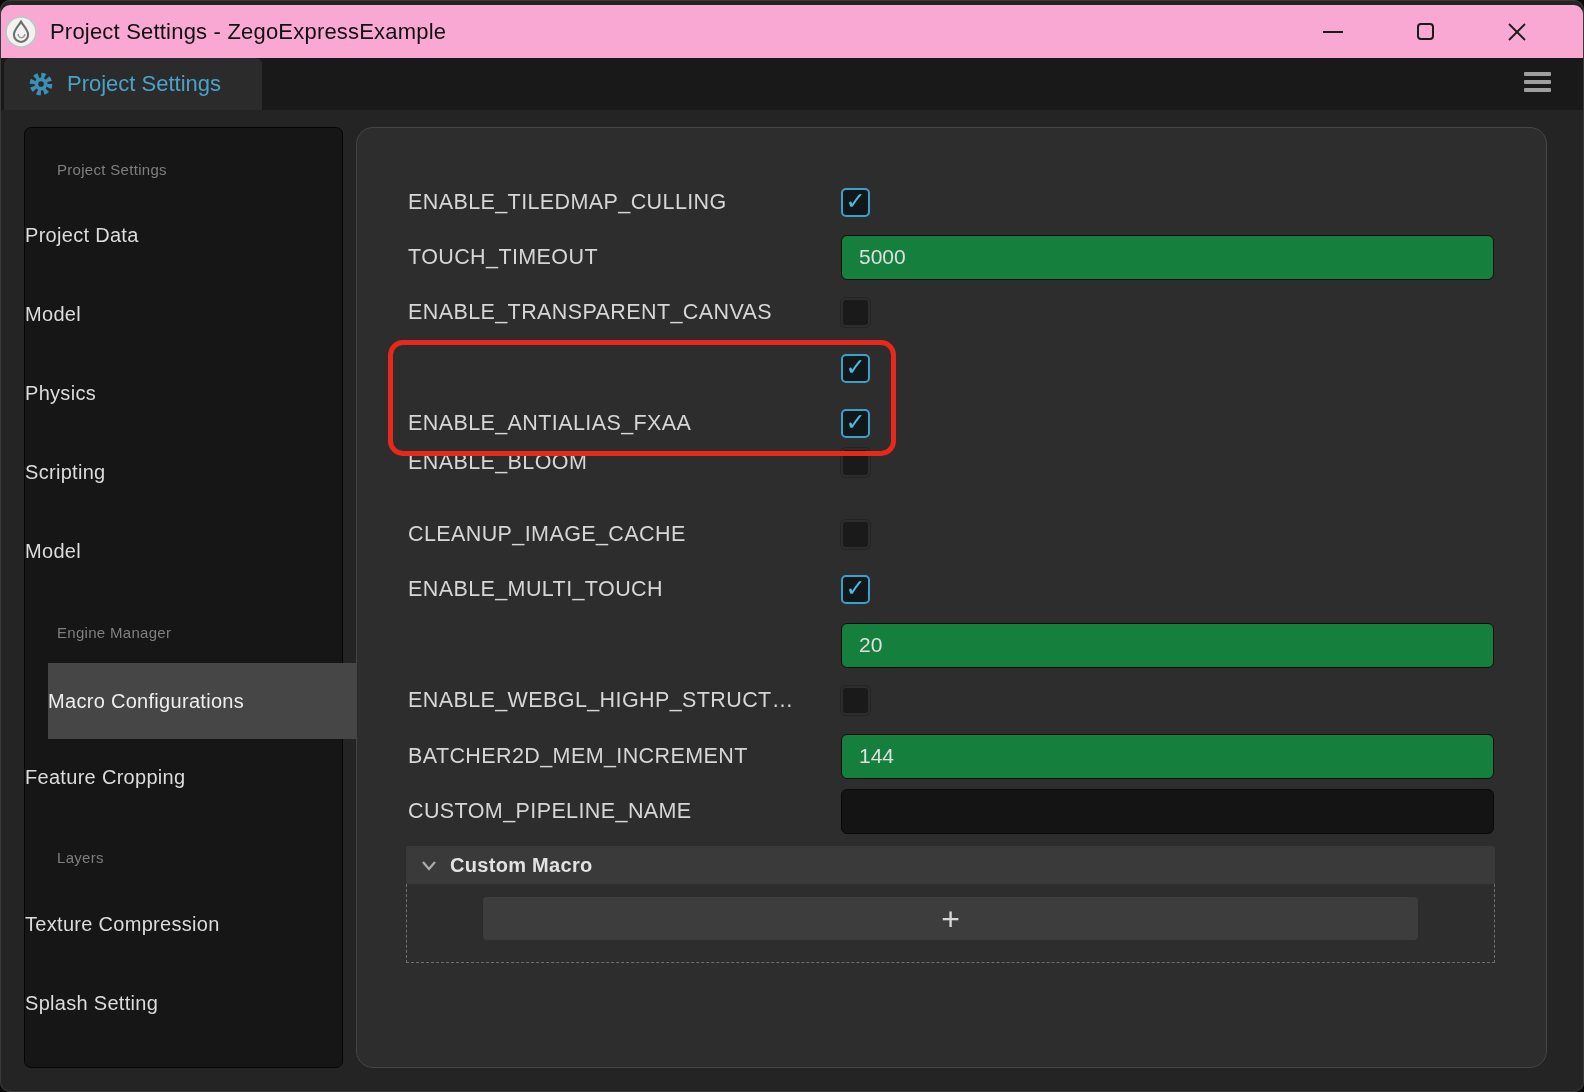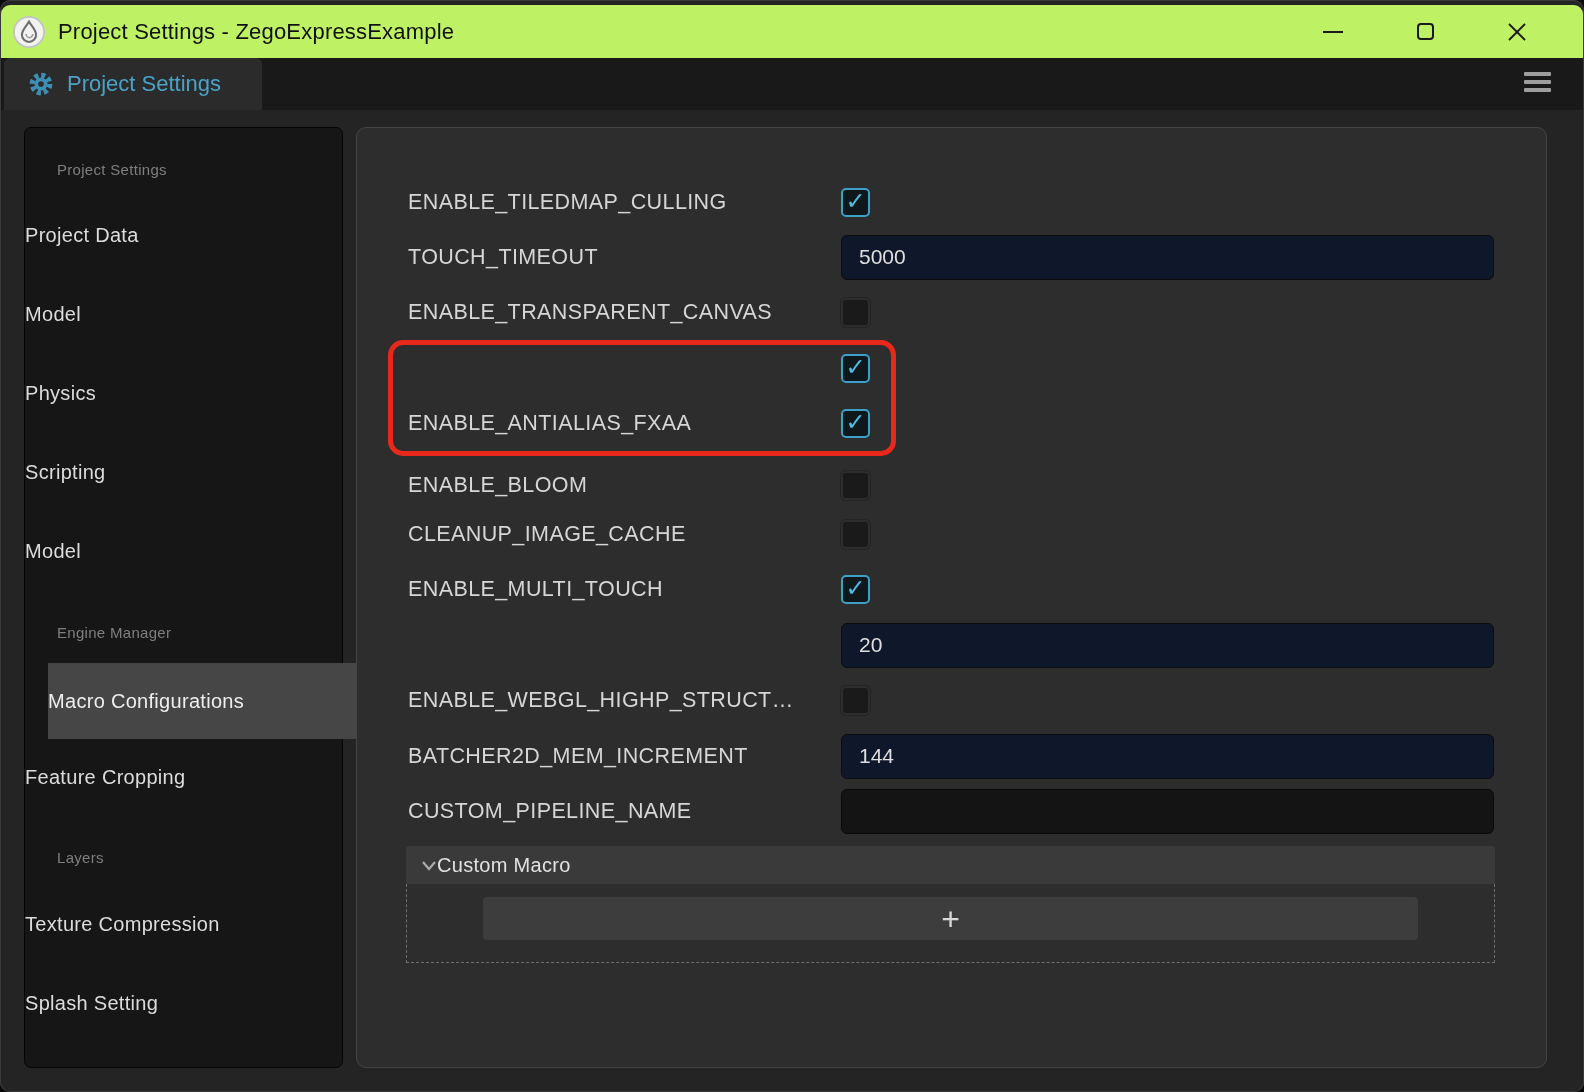--- a/index.html
+++ b/index.html
@@ -1,57 +1,57 @@
 <!DOCTYPE html>
 <html><head>
 <meta charset="utf-8">
 <style>
   * { margin:0; padding:0; box-sizing:border-box; }
   html,body { width:1584px; height:1092px; background:#0a0a0a; font-family:"Liberation Sans","DejaVu Sans",sans-serif; overflow:hidden; }
   .window { position:absolute; inset:0; border-radius:10px; overflow:hidden; background:#242424; box-shadow: inset 0 0 0 1px #3a3a3a; }
 
   
-  .titlebar { position:absolute; top:5px; left:1px; right:1px; height:53px; background:#bef264; border-radius:9px 9px 0 0; display:flex; align-items:center; padding-left:11px; }
+  .titlebar { position:absolute; top:5px; left:1px; right:1px; height:53px; background:#f9a8d4; border-radius:9px 9px 0 0; display:flex; align-items:center; padding-left:3px; }
   .app-icon { width:34px; height:34px; margin-right:12px; flex:0 0 auto; }
   .title-text { font-size:22px; color:#111; letter-spacing:0.2px; }
   .win-controls { position:absolute; right:20px; top:0; height:100%; display:flex; align-items:center; }
   .win-btn { width:92px; height:100%; display:flex; align-items:center; justify-content:center; cursor:default; }
   .glyph-min { width:20px; height:2px; background:#1a1a1a; display:block; }
   .glyph-max { width:17px; height:17px; border:2px solid #1a1a1a; border-radius:4px; display:block; }
 
   
   .tabbar { position:absolute; top:58px; left:1px; right:1px; height:52px; background:#191919; }
   .tab-active { position:absolute; left:3px; top:0; width:258px; height:52px; background:#2b2b2b; border-radius:6px 6px 0 0; display:flex; align-items:center; padding-left:24px; gap:13px; }
   .tab-label { font-size:22px; color:#4aa3c7; }
   .menu-icon { position:absolute; right:32px; top:14px; width:27px; display:flex; flex-direction:column; gap:4px; cursor:default; }
   .menu-icon span { display:block; height:4px; background:#9e9e9e; border-radius:1px; }
 
   
   .sidebar { position:absolute; left:24px; top:127px; width:319px; height:941px; background:#161616; border:1px solid #050505; border-radius:7px; }
   .side-header { position:absolute; left:32px; font-size:15px; color:#7f7f7f; letter-spacing:0.3px; }
   .side-item { position:absolute; left:0; width:100%; height:40px; line-height:40px; text-align:left; font-size:20px; color:#dcdcdc; letter-spacing:0.3px; cursor:default; }
   .side-item.selected { height:76px; line-height:76px; background:#464646; color:#eeeeee;margin-left:23px; }
 
-  .main-panel { position:absolute; left:356px; top:127px; width:1191px; height:941px; background:#2d2d2d; border:1px solid #454545; border-radius:10px; }
+  .main-panel { position:absolute; left:356px; top:127px; width:1191px; height:941px; background:#2d2d2d; border:1px solid #454545; border-radius:17px; }
 
   
   .row { position:absolute; left:0; width:100%; height:46px; display:flex; align-items:center; }
   .row-label { position:absolute; left:51px; font-size:21.5px; color:#d6d6d6; letter-spacing:0.4px; white-space:nowrap; }
   .checkbox { position:absolute; left:484px; width:29px; height:29px; border-radius:5px; background:#1a1a1a; border:2px solid #2d2d2d; box-shadow:0 0 0 1px #242424; display:flex; align-items:center; justify-content:center; cursor:default; }
   .checkbox .mark { display:none; color:#4dbbe2; font-size:24px; font-weight:bold; line-height:1; margin-top:-3px; }
   .checkbox.checked { border-color:#3da0c8; background:#10181c; box-shadow:none; }
   .checkbox.checked .mark { display:block; }
-  .text-input { position:absolute; left:484px; width:653px; height:45px; background:#0f172a; border:1px solid #0c0c0c; border-radius:6px; color:#dfdfdf; font-size:21px; padding:0 17px; font-family:inherit; outline:none; }
+  .text-input { position:absolute; left:484px; width:653px; height:45px; background:#15803d; border:1px solid #0c0c0c; border-radius:6px; color:#dfdfdf; font-size:21px; padding:0 17px; font-family:inherit; outline:none; }
 
   
   .red-highlight { position:absolute; left:388px; top:340px; width:508px; height:116px; border:5px solid #e8281b; border-radius:15px; pointer-events:none; z-index:5; }
 
   
   .macro-section { position:absolute; left:49px; top:718px; width:1089px; }
-  .macro-header { height:38px; background:#3a3a3a; border-radius:3px 3px 0 0; display:flex; align-items:center; padding-left:15px; gap:0; cursor:default; }
+  .macro-header { height:38px; background:#3a3a3a; border-radius:3px 3px 0 0; display:flex; align-items:center; padding-left:15px; gap:13px; cursor:default;font-weight:bold; }
   .macro-title { font-size:20px; color:#e2e2e2; letter-spacing:0.3px; }
   .macro-body { border:1px dashed #6f6f6f; border-top:none; height:79px; padding-top:13px; display:flex; justify-content:center; }
   .add-btn { width:935px; height:43px; background:#3d3d3d; border-radius:4px; display:flex; align-items:center; justify-content:center; font-size:32px; font-weight:300; color:#d8d8d8; cursor:default; line-height:1; }
 </style>
 </head>
 <body>
 
 <div class="window">
 
   <div class="titlebar">
@@ -133,21 +133,21 @@
         </span>
     </div>
 
     <div class="row" style="top:272px">
       <span class="row-label">ENABLE_ANTIALIAS_FXAA</span>
       <span class="checkbox checked">
           <span class="mark">✓</span>
         </span>
     </div>
 
-    <div class="row" style="top:334px">
+    <div class="row" style="top:311px">
       <span class="row-label">ENABLE_BLOOM</span>
       <span class="checkbox"></span>
     </div>
 
     <div class="row" style="top:383px">
       <span class="row-label">CLEANUP_IMAGE_CACHE</span>
       <span class="checkbox"></span>
     </div>
 
     <div class="row" style="top:438px">

